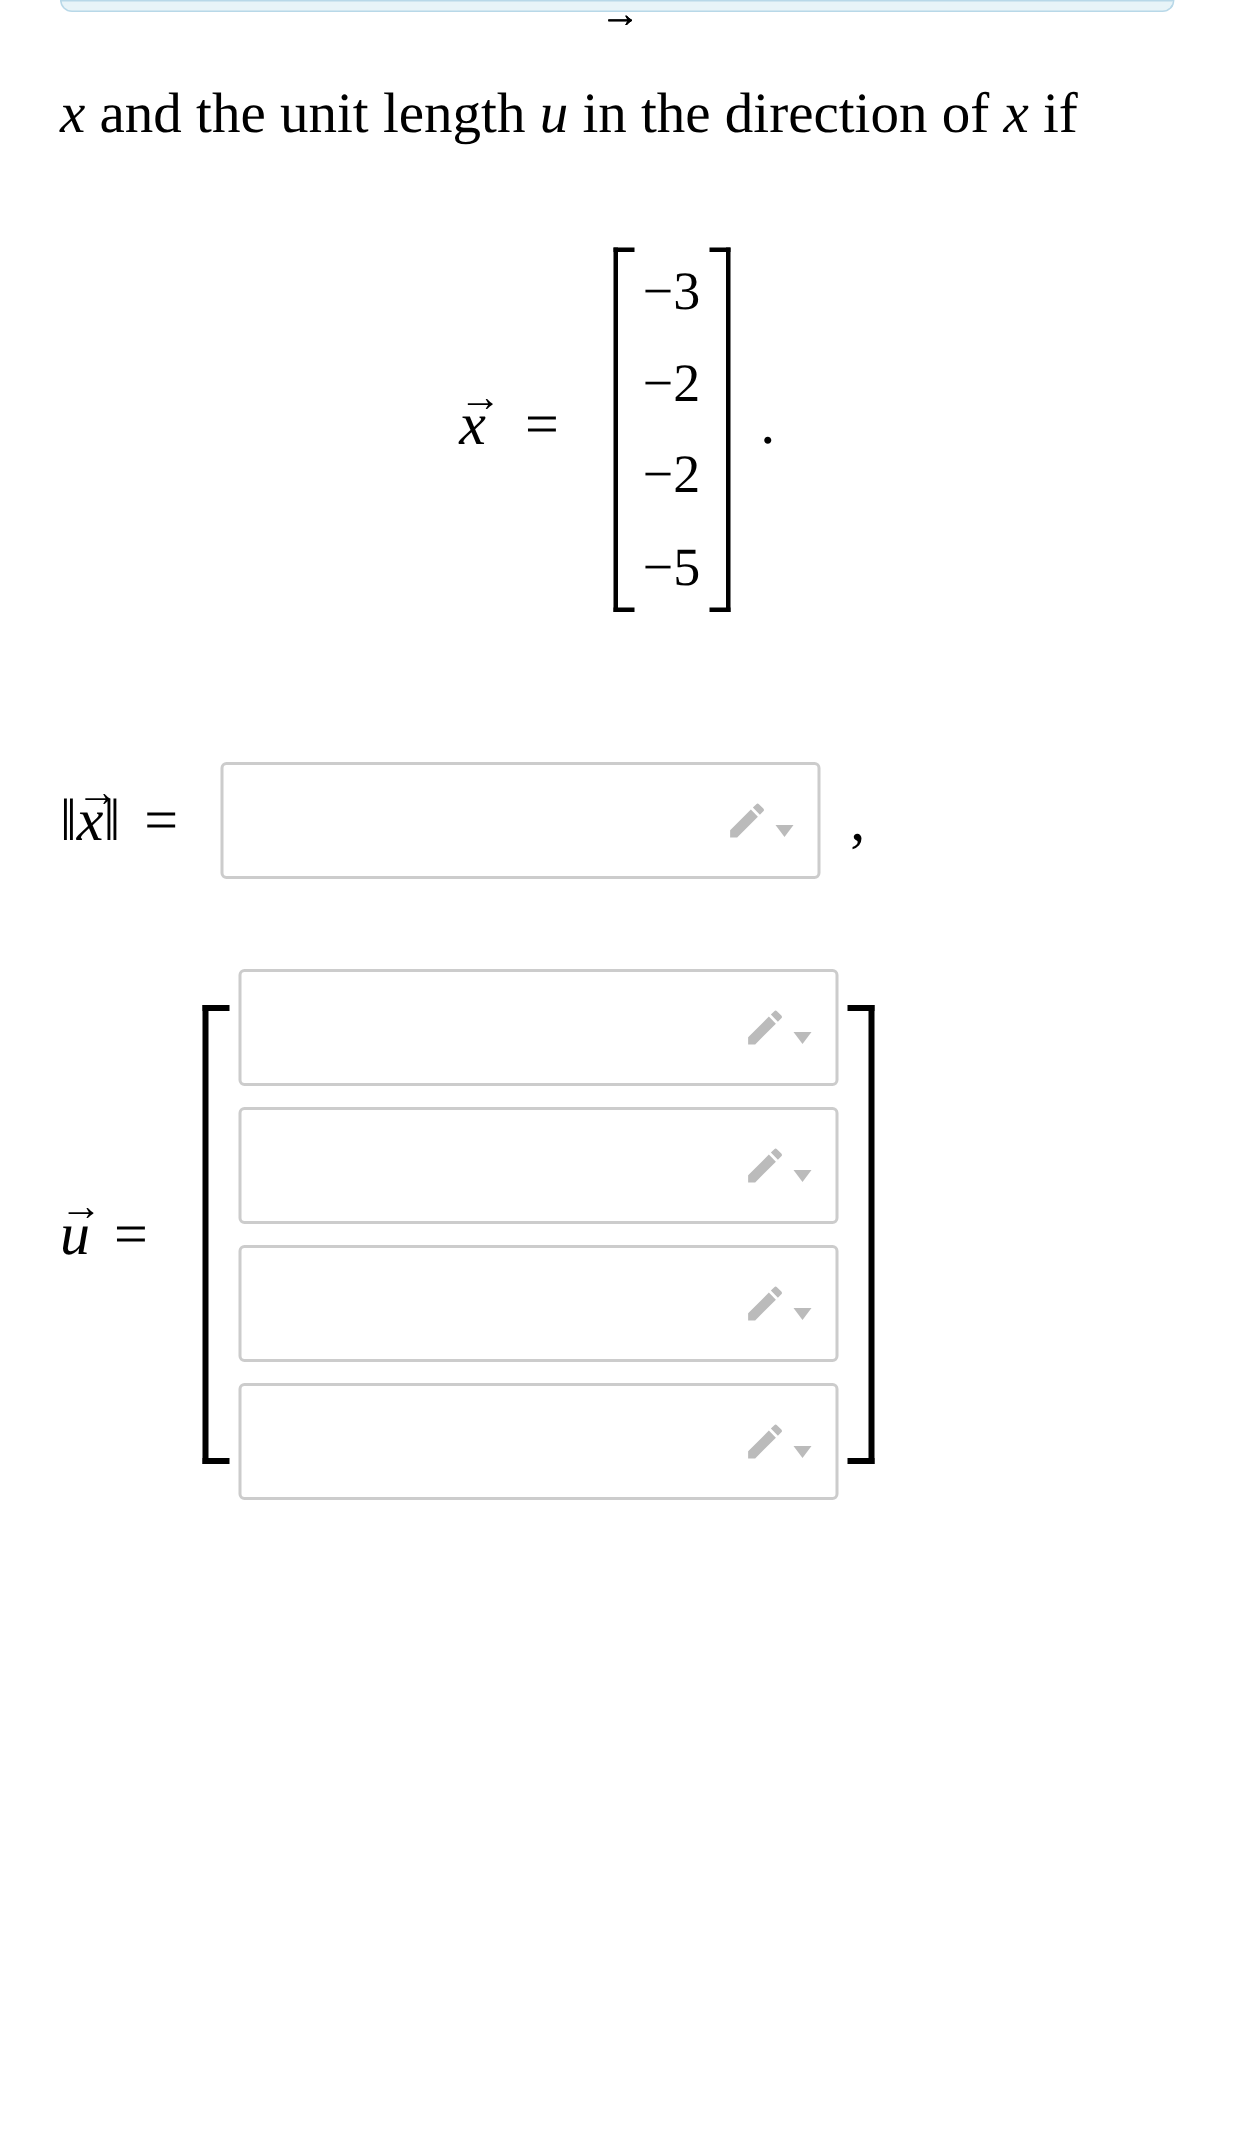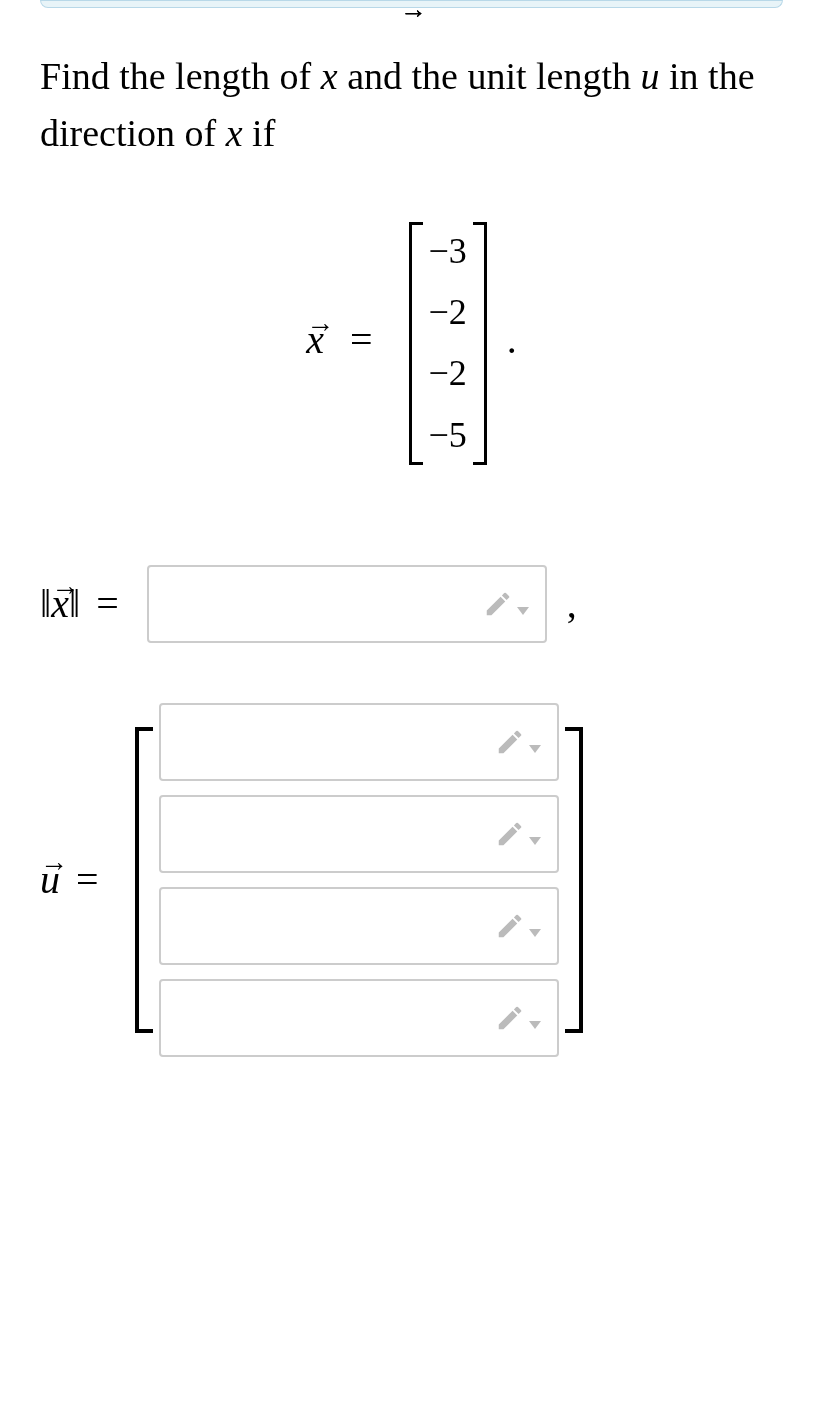--- a/index.html
+++ b/index.html
@@ -138,21 +138,21 @@
   .comma { font-size: 40px; margin-left: 8px; }
 </style>
 </head>
 <body>
 
 <div class="top-bar"></div>
 
 <div class="content">
 
   <div class="prompt">
-    <span>Find the length of </span><span class="math-var"><span class="vec-arrow">→</span><span>x</span></span><span> and the unit length </span><span class="math-var"><span class="vec-arrow">→</span><span>u</span></span><span> in the direction of </span><span class="math-var"><span class="vec-arrow">→</span><span>x</span></span><span> if</span>
+    <span class="math-var"><span class="vec-arrow">→</span><span>x</span></span><span> and the unit length </span><span class="math-var"><span class="vec-arrow">→</span><span>u</span></span><span> in the direction of </span><span class="math-var"><span class="vec-arrow">→</span><span>x</span></span><span> if</span>
   </div>
 
   <div class="eq-display">
     <span class="math-var" style="position:relative;"><span class="vec-arrow">→</span><span>x</span></span>
     <span class="eq-sign">=</span>
     <span class="matrix">
       <span class="bracket-left"></span>
       <span class="matrix-body">
         <span class="matrix-cell">−3</span>
         <span class="matrix-cell">−2</span>

